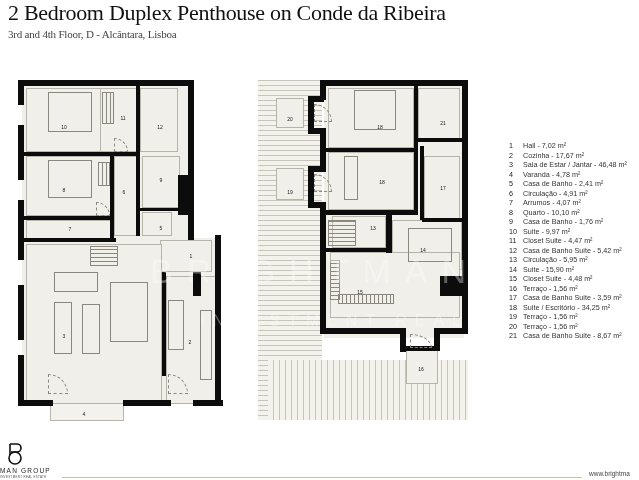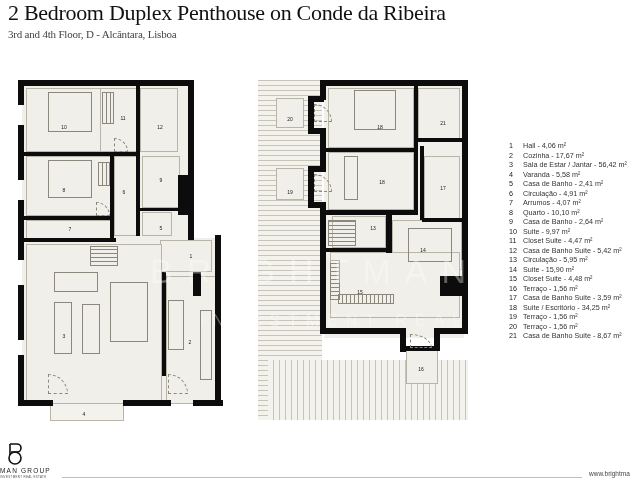--- a/index.html
+++ b/index.html
@@ -181,53 +181,53 @@
   <div class="rlabel" style="left:102px; top:212px;">15</div>
   <div class="rlabel" style="left:124px; top:102px;">18</div>
 </div>
 
 <div class="watermark" style="left:150px; top:252px;">BRIGHTMAN GROUP</div>
 <div class="watermark2" style="left:200px; top:312px;">INVESTMENT REAL ESTATE</div>
 
 <div class="legend">
   <div class="legend-item">
       <span class="legend-num">1</span>
-      <span class="legend-text">Hall - 4,06 m²</span>
+      <span class="legend-text">Hall - 7,02 m²</span>
     </div>
   <div class="legend-item">
       <span class="legend-num">2</span>
       <span class="legend-text">Cozinha - 17,67 m²</span>
     </div>
   <div class="legend-item">
       <span class="legend-num">3</span>
-      <span class="legend-text">Sala de Estar / Jantar - 56,42 m²</span>
+      <span class="legend-text">Sala de Estar / Jantar - 46,48 m²</span>
     </div>
   <div class="legend-item">
       <span class="legend-num">4</span>
-      <span class="legend-text">Varanda - 5,58 m²</span>
+      <span class="legend-text">Varanda - 4,78 m²</span>
     </div>
   <div class="legend-item">
       <span class="legend-num">5</span>
       <span class="legend-text">Casa de Banho - 2,41 m²</span>
     </div>
   <div class="legend-item">
       <span class="legend-num">6</span>
       <span class="legend-text">Circulação - 4,91 m²</span>
     </div>
   <div class="legend-item">
       <span class="legend-num">7</span>
       <span class="legend-text">Arrumos - 4,07 m²</span>
     </div>
   <div class="legend-item">
       <span class="legend-num">8</span>
       <span class="legend-text">Quarto - 10,10 m²</span>
     </div>
   <div class="legend-item">
       <span class="legend-num">9</span>
-      <span class="legend-text">Casa de Banho - 2,64 m²</span>
+      <span class="legend-text">Casa de Banho - 1,76 m²</span>
     </div>
   <div class="legend-item">
       <span class="legend-num">10</span>
       <span class="legend-text">Suite - 9,97 m²</span>
     </div>
   <div class="legend-item">
       <span class="legend-num">11</span>
       <span class="legend-text">Closet Suite - 4,47 m²</span>
     </div>
   <div class="legend-item">

